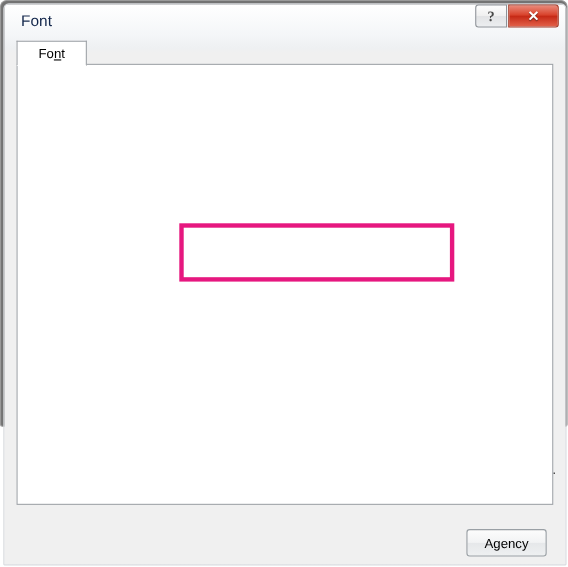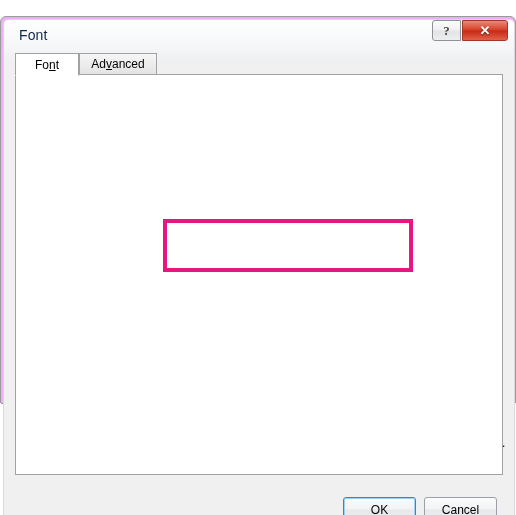--- a/index.html
+++ b/index.html
@@ -4,23 +4,23 @@
 <style>
   html,body{margin:0;padding:0;}
   body{
     width:516px;height:515px;overflow:hidden;
     font-family:"Liberation Sans", sans-serif;
     font-size:12px;
     color:#000;
     background:#ffffff;
   }
   .window{
-    position:absolute;left:0;top:16px;width:516px;height:388px;
-    box-sizing:border-box;
-    background:#f0abfc;
+    position:absolute;left:0;top:0;width:516px;height:388px;
+    box-sizing:border-box;
+    background:#737373;
     border:1px solid #9a9a9a;
     border-radius:6px 6px 2px 2px;
   }
   .win-frame-outer{
     position:absolute;left:2px;top:2px;width:512px;height:511px;
     box-sizing:border-box;
     background:linear-gradient(to bottom,#ffffff 0px,#f4f6f8 28px,#eef0f2 40px,#f0f0f0 44px);
     border:1px solid #d7dade;
     border-radius:5px 5px 1px 1px;
   }
@@ -226,23 +226,20 @@
       <div class="cap-btn cap-help">?</div>
       <div class="cap-btn cap-close">✕</div>
     </div>
   </div>
 
   <div class="tabpanel"></div>
   <div class="tabstrip">
     <div class="tab tab-active">
       <span>Fo<u class="ak">n</u>t</span>
     </div>
-    <div class="tab tab-inactive">
-      <span>Ad<u class="ak">v</u>anced</span>
-    </div>
   </div>
 
   <div class="lbl" style="left:30px;top:87px;"><u class="ak">F</u>ont:</div>
   <div class="lbl" style="left:250px;top:87px;">Font st<u class="ak">y</u>le:</div>
   <div class="lbl" style="left:372px;top:87px;"><u class="ak">S</u>ize:</div>
 
   <input class="tbox" style="left: 29px; top: 103px; width: 216px; height: 20px;" value="+Body">
   <input class="tbox" style="left: 249px; top: 103px; width: 98px; height: 20px;" value="Regular">
   <input class="tbox" style="left: 371px; top: 103px; width: 69px; height: 20px;" value="11">
 
@@ -365,19 +362,16 @@
   <div class="groupline" style="left:29px;top:363px;width:462px;"></div>
   <div class="grouplabel" style="left:27px;top:356px;">Preview</div>
 
   <div class="preview-box" style="left:30px;top:373px;width:460px;height:40px;">
     <div class="pv-line" style="left:6px;top:29px;width:101px;"></div>
     <div class="pv-line" style="right:6px;top:29px;width:101px;"></div>
     <div class="pv-text" style="top:13px;">+Body</div>
   </div>
   <div class="pv-note" style="left:31px;top:419px;">This is the body theme font. The current document theme defines which font will be used.</div>
 
-  <div class="btn btn-default" style="left:342px;top:480px;width:73px;">
-    <span>OK</span>
-  </div>
   <div class="btn" style="left:423px;top:480px;width:73px;">
-    <span>Cancel</span>
+    <span>Agency</span>
   </div>
 </div>
 
 </body></html>

